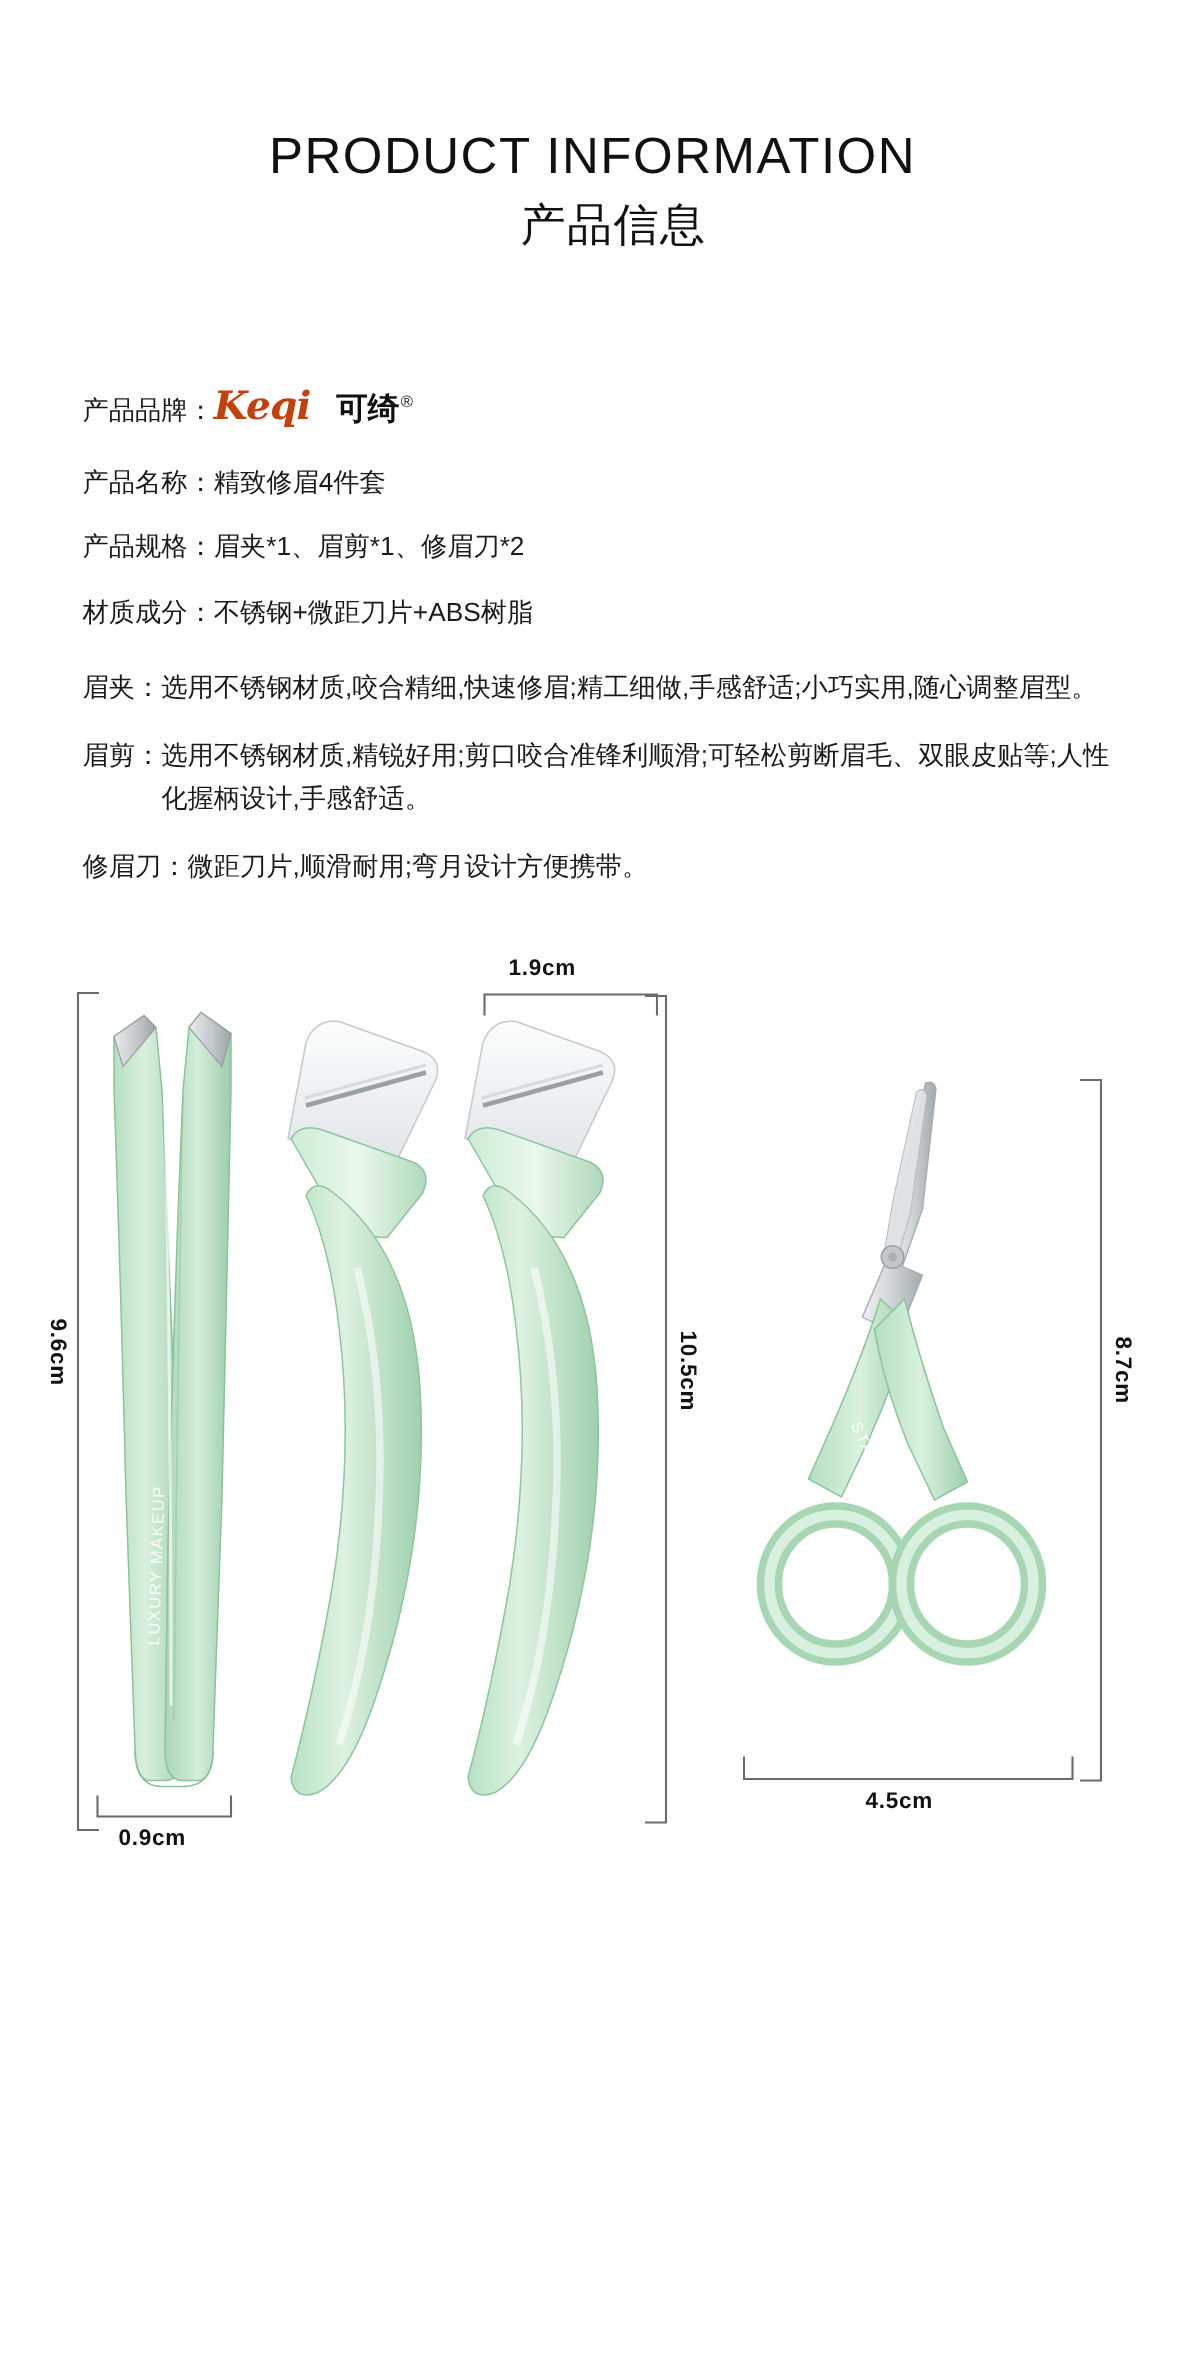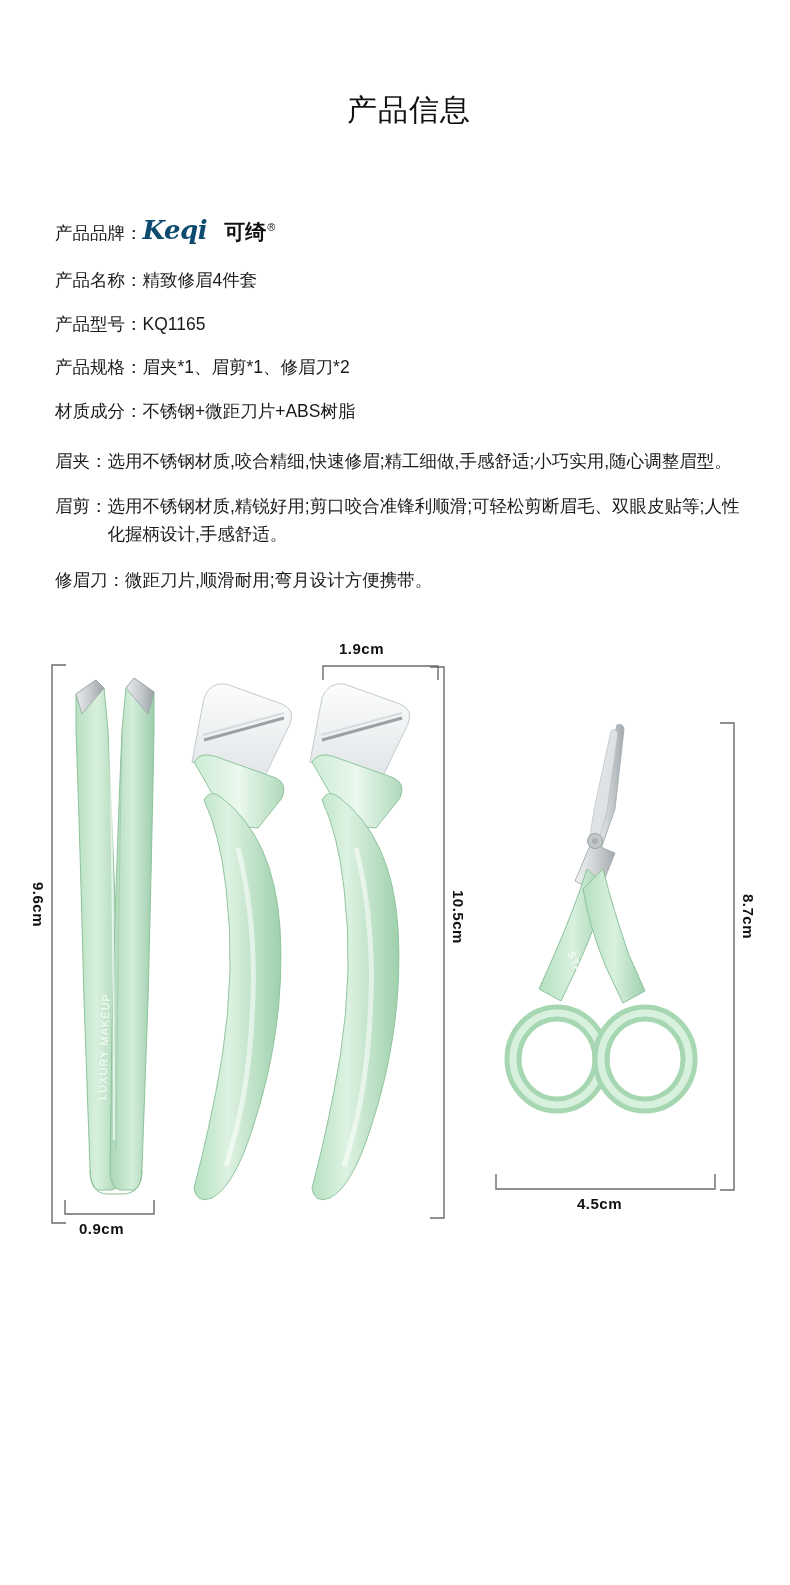--- a/index.html
+++ b/index.html
@@ -67,21 +67,21 @@
   .brand-value {
     display: flex;
     align-items: baseline;
   }
   .brand-keqi {
     font-family: "DejaVu Serif", "Liberation Serif", serif;
     font-weight: bold;
     font-style: italic;
     font-size: 26px;
     letter-spacing: -0.5px;
-    color: #0c4a6e;
+    color: #c2410c;
   }
   .brand-cn {
     font-size: 21px;
     font-weight: bold;
     color: #111;
     margin-left: 17px;
   }
   .brand-reg {
     font-size: 11px;
     vertical-align: super;
@@ -140,43 +140,40 @@
   .scissor-wrap { position: absolute; left: 495px; top: 75px; }
 
   svg { display: block; }
 </style>
 </head>
 <body>
 
 <div class="page">
 
   <div class="header">
+    <div class="title-en">PRODUCT INFORMATION</div>
     <div class="title-cn">产品信息</div>
   </div>
 
   <div class="specs">
 
     <div class="spec-row">
       <span class="spec-label">产品品牌：</span>
       <span class="brand-value">
         <span class="brand-keqi">Keqi</span>
         <span class="brand-cn">可绮</span>
         <span class="brand-reg">®</span>
       </span>
     </div>
 
     <div class="spec-row">
       <span class="spec-label">产品名称：</span>
       <span class="spec-value">精致修眉4件套</span>
     </div>
 
-    <div class="spec-row">
-      <span class="spec-label">产品型号：</span>
-      <span class="spec-value">KQ1165</span>
-    </div>
 
     <div class="spec-row">
       <span class="spec-label">产品规格：</span>
       <span class="spec-value">眉夹*1、眉剪*1、修眉刀*2</span>
     </div>
 
     <div class="spec-row">
       <span class="spec-label">材质成分：</span>
       <span class="spec-value">不锈钢+微距刀片+ABS树脂</span>
     </div>

